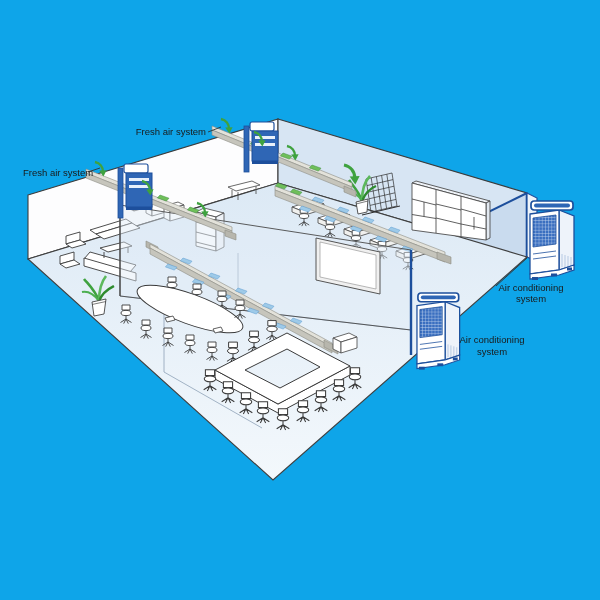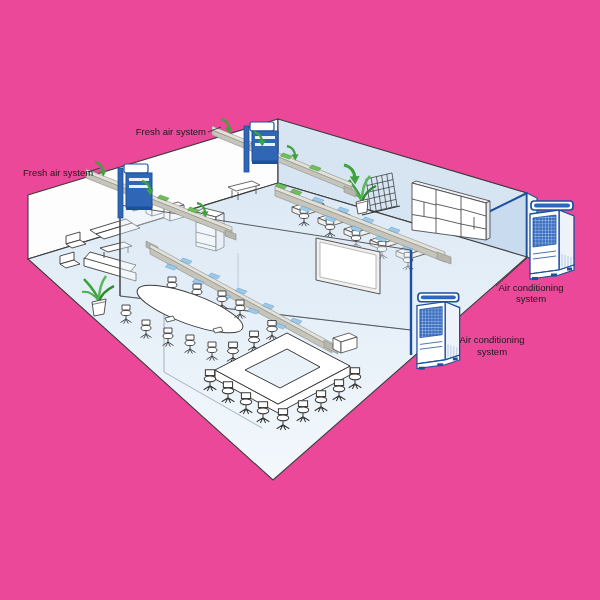--- a/index.html
+++ b/index.html
@@ -1,16 +1,16 @@
 <!DOCTYPE html>
 <html><head>
 <meta charset="utf-8">
 <style>
   html,body{margin:0;padding:0;background:#ffffff;}
-  .canvas{width:600px;height:600px;position:relative;background:#ec4899;overflow:hidden;
+  .canvas{width:600px;height:600px;position:relative;background:#0ea5e9;overflow:hidden;
           font-family:"Liberation Sans", sans-serif;}
   svg{display:block;}
   text{fill:#1a1a1a;font-size:9.5px;font-family:"Liberation Sans",sans-serif;}
   .lbl2{text-anchor:middle;}
 </style>
 </head>
 <body>
 
 <div class="canvas">
 <svg width="600" height="600" viewBox="0 0 600 600">

